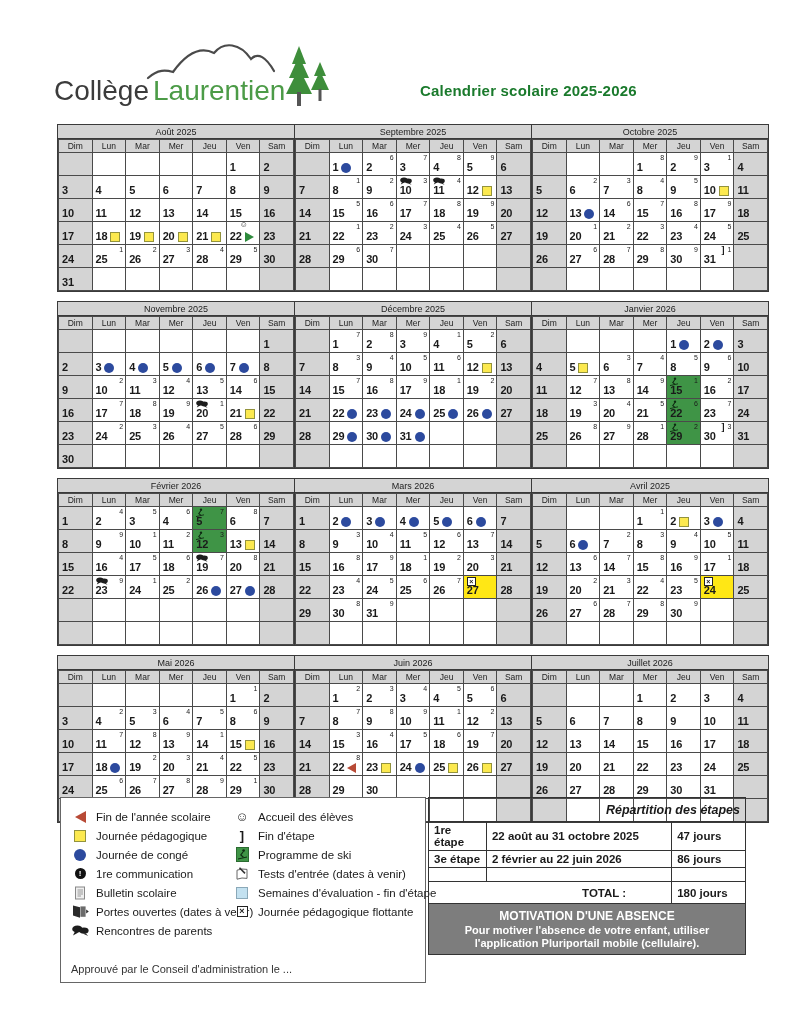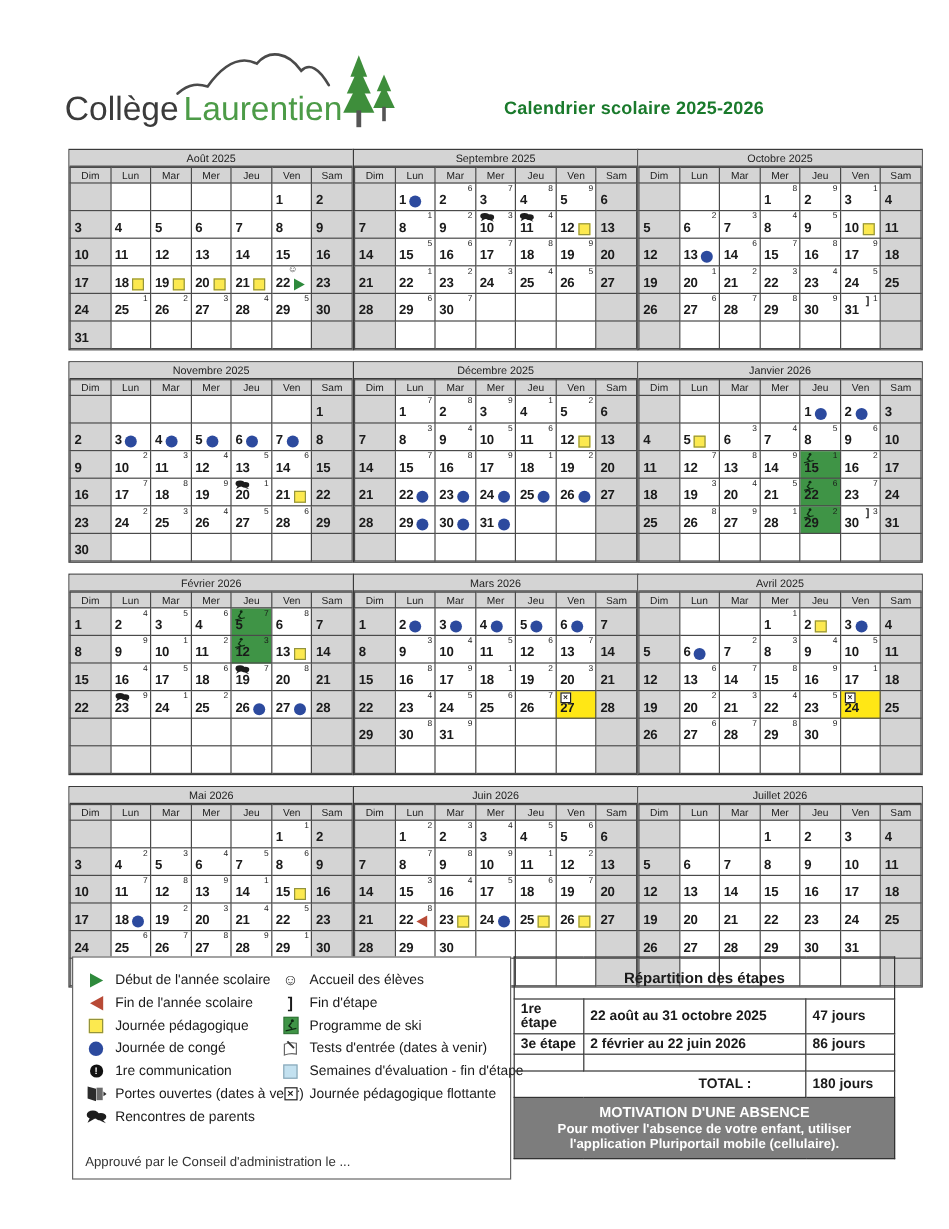--- a/index.html
+++ b/index.html
@@ -59,21 +59,21 @@
   .sm { font-size:13px; line-height:1; }
   .fe { font-size:13px; font-weight:bold; line-height:1; }
   .evsq { width:12px; height:12px; background:#c3e1f0; border:1px solid #8aa8b8; display:inline-block; }
   .xbox-lg { width:11px; height:11px; border:1px solid #222; font-size:9px; line-height:9px;
     text-align:center; font-weight:bold; display:inline-block; background:#fff; }
   #legend-note { position:absolute; left:10px; bottom:7px; font-size:11px; color:#333; }
 
   
   #etapes { position:absolute; left:428px; top:797px; width:318px; border-collapse:collapse; }
   #etapes td { border:1px solid #333; font-size:11.5px; font-weight:bold; padding:2px 5px; }
-  #etapes .t-title { text-align:center; font-size:12.5px; height:35px; }
+  #etapes .t-title { text-align:right; font-size:12.5px; height:24px;font-style:italic; }
   #etapes .c1 { width:58px; }
   #etapes .c2 { width:186px; }
   #etapes .c3 { width:74px; }
   #etapes .empty-row td { height:14px; }
   #etapes .total-label { text-align:right; padding-right:45px; height:22px; }
   #etapes .banner { background:#7d7d7d; color:#fff; text-align:center; padding:5px 12px; }
   .banner-line1 { font-size:12px; font-weight:bold; }
   .banner-line2 { font-size:11px; font-weight:bold; margin-top:1px; }
 </style>
 </head>
@@ -3240,26 +3240,20 @@
           </tr>
         </tbody>
       </table>
     </div>
   </div>
 
 <div id="legend-box">
   <div id="legend-col1" class="lg-col">
       <div class="lg-item">
         <span class="lg-ic">
-          <span class="tri tri-right big"></span>
-        </span>
-        <span>Début de l'année scolaire</span>
-      </div>
-      <div class="lg-item">
-        <span class="lg-ic">
           <span class="tri tri-left big"></span>
         </span>
         <span>Fin de l'année scolaire</span>
       </div>
       <div class="lg-item">
         <span class="lg-ic">
           <span class="ysq big"></span>
         </span>
         <span>Journée pédagogique</span>
       </div>
@@ -3267,20 +3261,34 @@
         <span class="lg-ic">
           <span class="dot big"></span>
         </span>
         <span>Journée de congé</span>
       </div>
       <div class="lg-item">
         <span class="lg-ic">
           <span class="comm">!</span>
         </span>
         <span>1re communication</span>
+      </div>
+      <div class="lg-item">
+        <span class="lg-ic">
+          <svg width="12" height="14" viewBox="0 0 12 14">
+            <rect x="1.5" y="1" width="9" height="12" fill="#efefef" stroke="#888"></rect>
+            <g stroke="#999" stroke-width="1">
+              <line x1="3.5" y1="4" x2="9" y2="4"></line>
+              <line x1="3.5" y1="6" x2="9" y2="6"></line>
+              <line x1="3.5" y1="8" x2="9" y2="8"></line>
+              <line x1="3.5" y1="10" x2="7" y2="10"></line>
+            </g>
+          </svg>
+        </span>
+        <span>Bulletin scolaire</span>
       </div>
       <div class="lg-item">
         <span class="lg-ic">
           <svg width="17" height="13" viewBox="0 0 17 13">
             <path d="M1 10.5 L8 12.8 L8 2.2 L1 0.4 Z" fill="#2b2b2b"></path>
             <rect x="8.4" y="1.4" width="5.2" height="10.4" fill="#6b6b6b"></rect>
             <path d="M14.2 4.6 l2.6 2 -2.6 2 Z" fill="#2b2b2b"></path>
           </svg>
         </span>
         <span>Portes ouvertes (dates à venir)</span>

